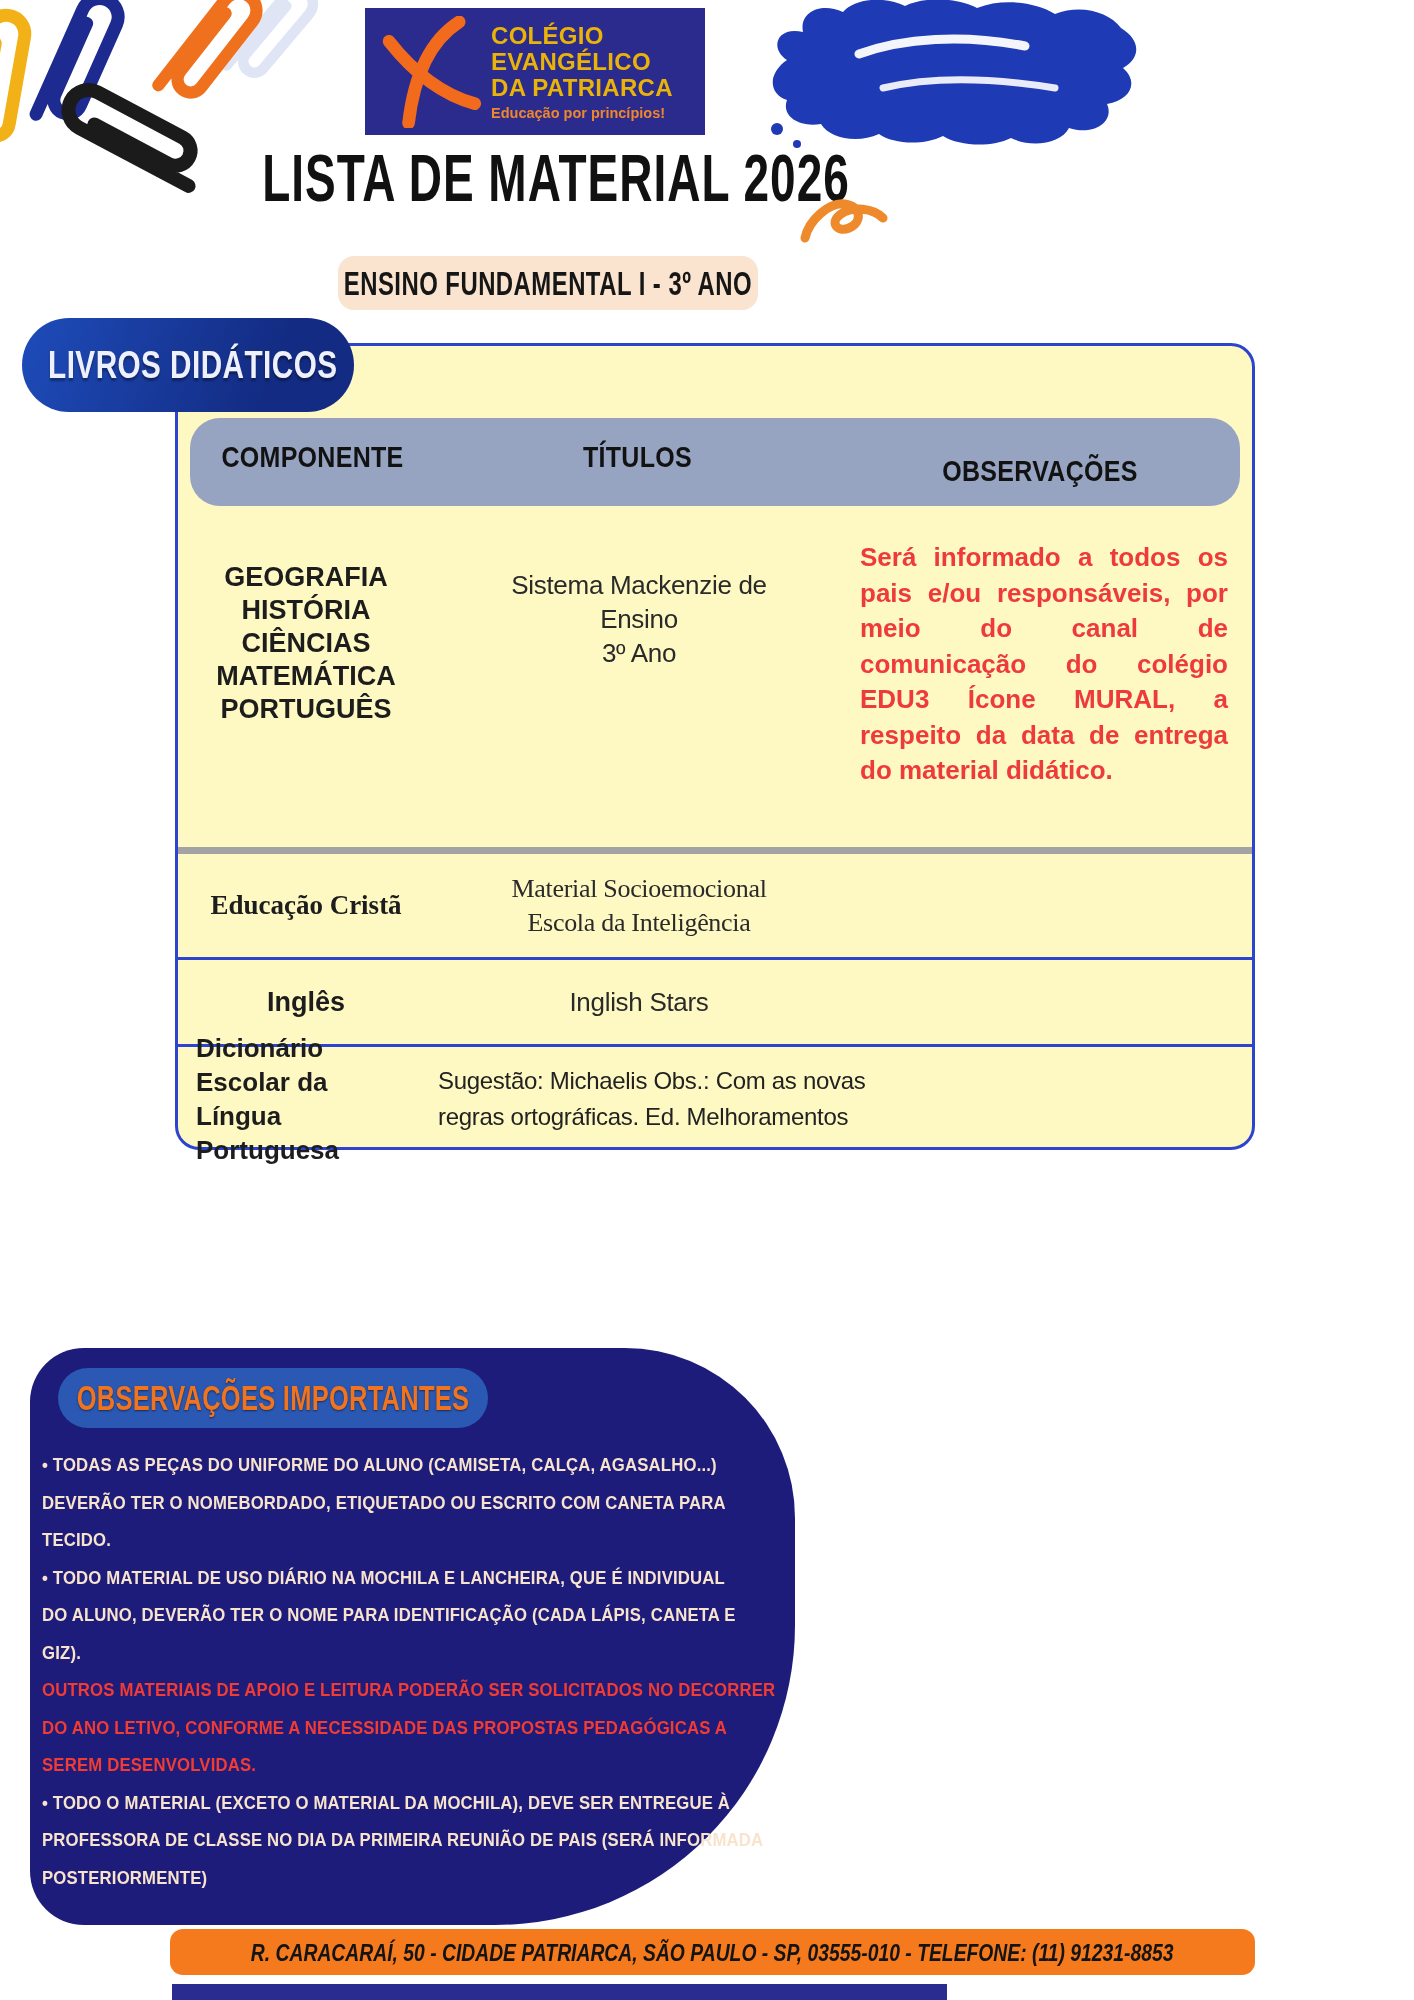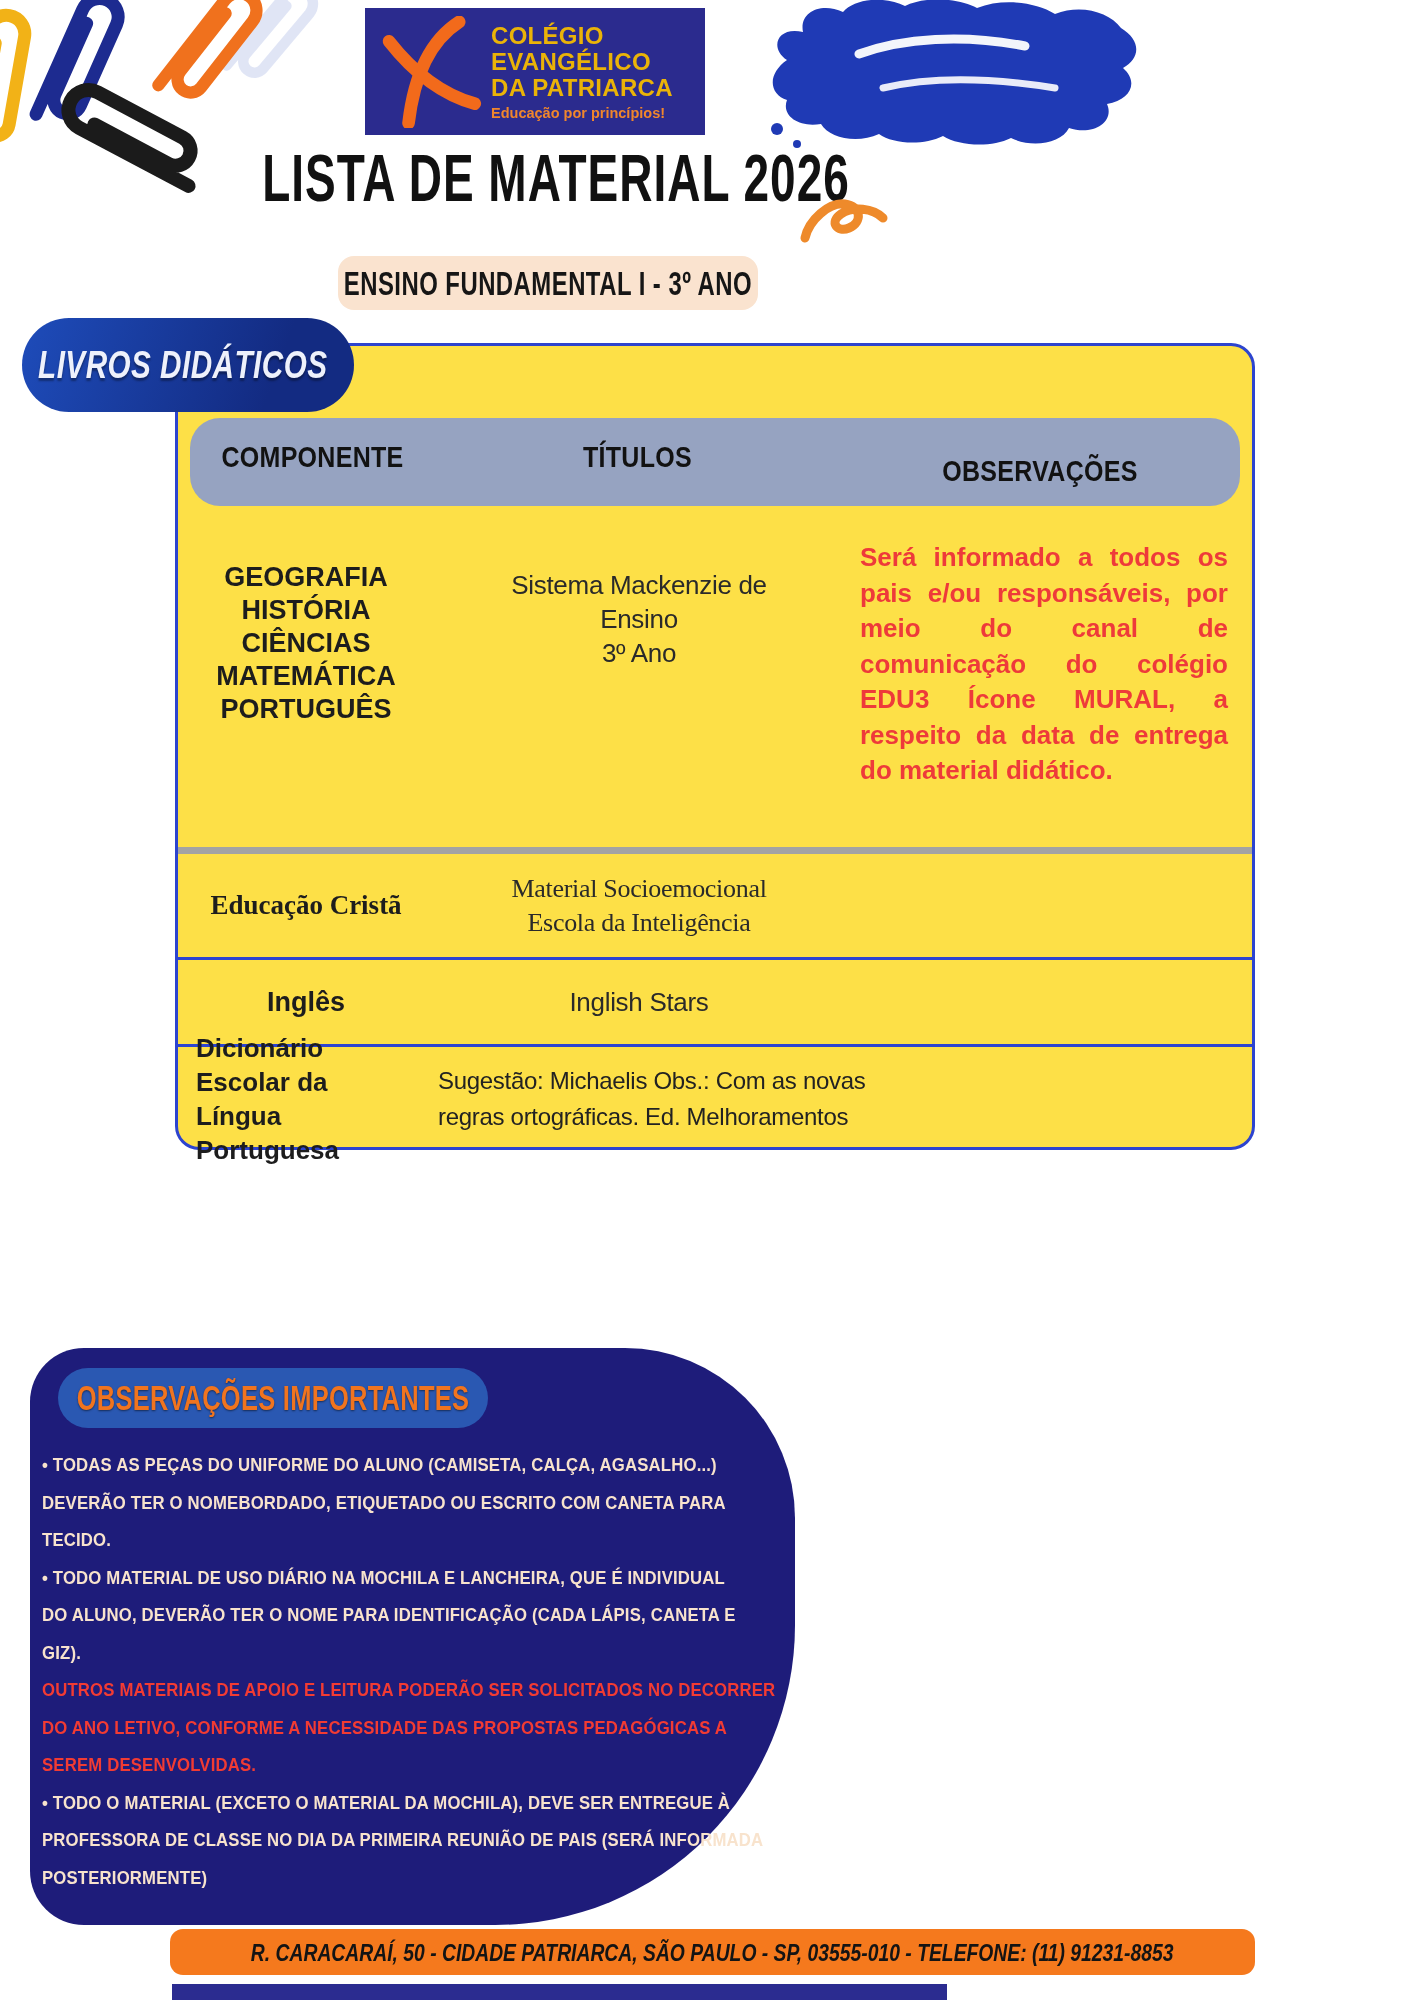--- a/index.html
+++ b/index.html
@@ -24,26 +24,26 @@
               font-weight:bold;font-size:46px;color:#111111;letter-spacing:1px;}
   .t-in{display:inline-block;transform:scale(1,1.45);transform-origin:center top;}
   .subtitle-badge{position:absolute;left:338px;top:256px;width:420px;height:54px;background:#fae3cf;
                   border-radius:16px;display:flex;align-items:center;justify-content:center;}
   .s-in{display:inline-block;white-space:nowrap;font-weight:bold;font-size:26px;color:#161616;
         letter-spacing:.5px;transform:scale(.92,1.3);}
 
   
   .section-badge{position:absolute;left:22px;top:318px;width:332px;height:94px;border-radius:47px;
                  background:linear-gradient(110deg,#1e4cba 0%,#132b82 75%);display:flex;align-items:center;
-                 justify-content:flex-start;z-index:5;font-style:italic;}
+                 justify-content:flex-end;z-index:5;}
   .sec-in{display:inline-block;white-space:nowrap;color:#eef1fb;font-weight:bold;font-size:33px;
           letter-spacing:.5px;transform:scale(.9,1.2);text-shadow:0 2px 2px rgba(0,0,0,.35);}
 
   
-  .table-wrap{position:absolute;left:175px;top:343px;width:1080px;height:807px;background:#fde047;
+  .table-wrap{position:absolute;left:175px;top:343px;width:1080px;height:807px;background:#fef9c3;
               border:3px solid #2d44cf;border-radius:24px;box-sizing:border-box;z-index:2;}
   .header-bar{margin:72px 12px 0;height:88px;background:#96a3c1;border-radius:30px;
               display:grid;grid-template-columns:245px 405px 1fr;align-items:center;text-align:center;}
   .hl{display:inline-block;font-weight:bold;font-size:25px;color:#121212;letter-spacing:.3px;
       transform:scale(1,1.15) translateY(-5px);}
   .hl.obs{transform:scale(1,1.15) translateY(8px);}
   .trow{display:grid;grid-template-columns:256px 410px 1fr;box-sizing:border-box;}
   .r1{height:341px;}
   .r2{height:110px;border-top:7px solid #a3a3a3;font-family:Liberation Serif, serif;}
   .r3{height:87px;border-top:3px solid #2d44cf;}

